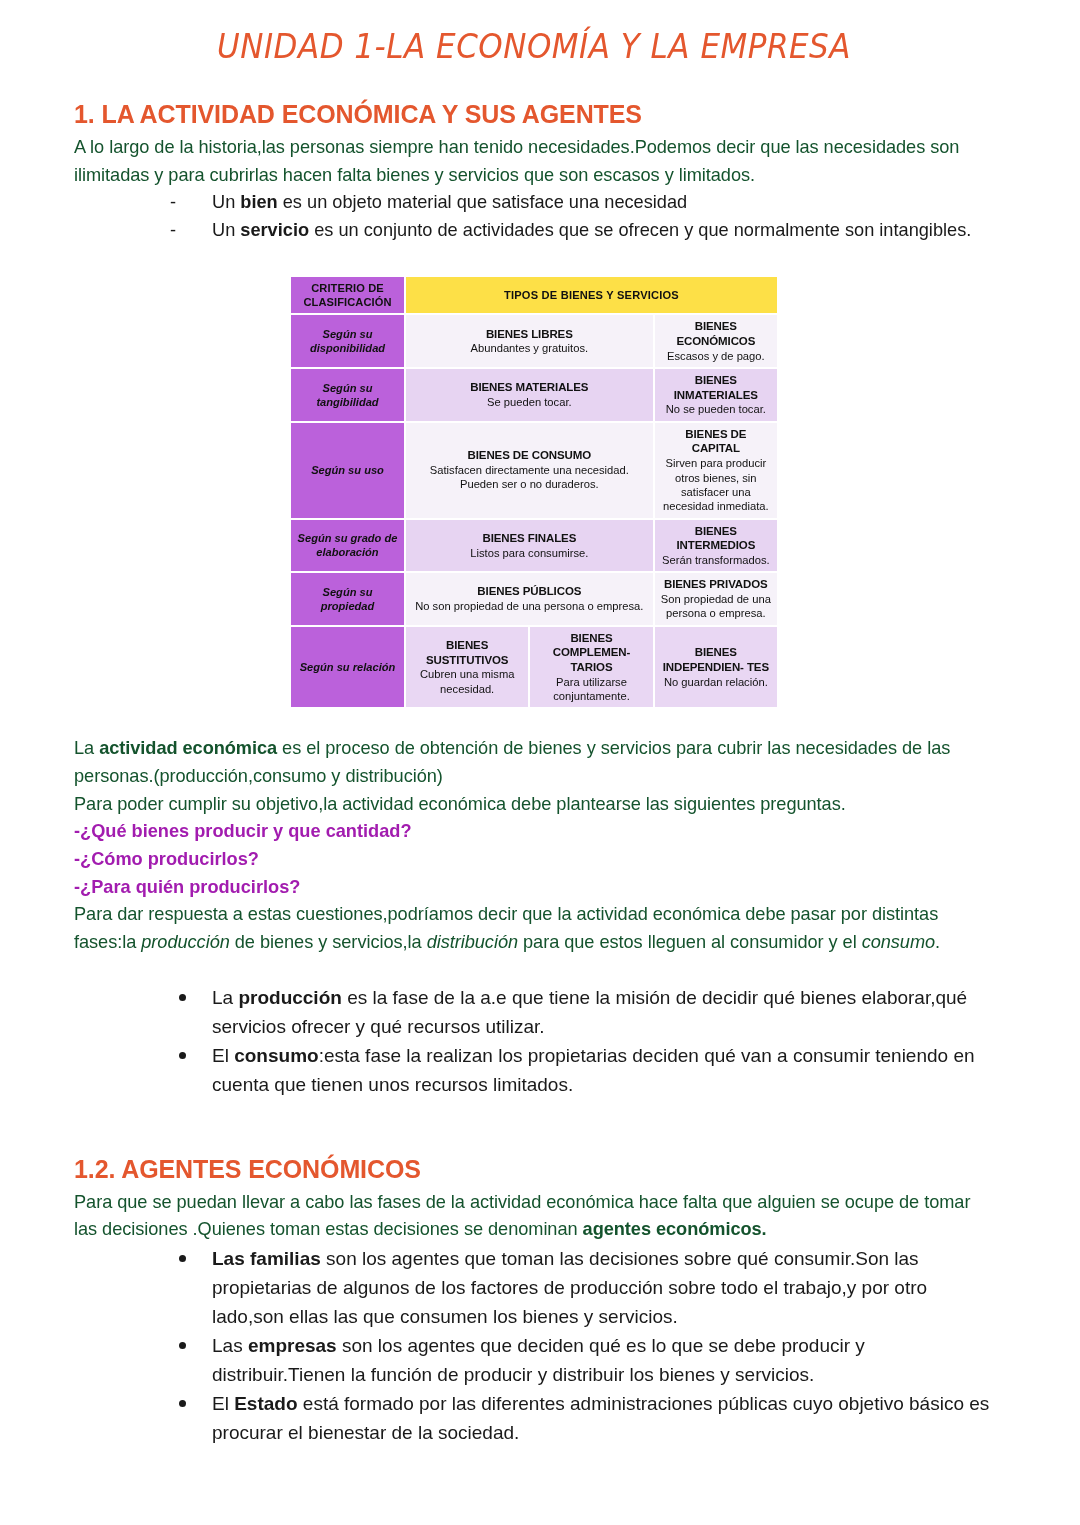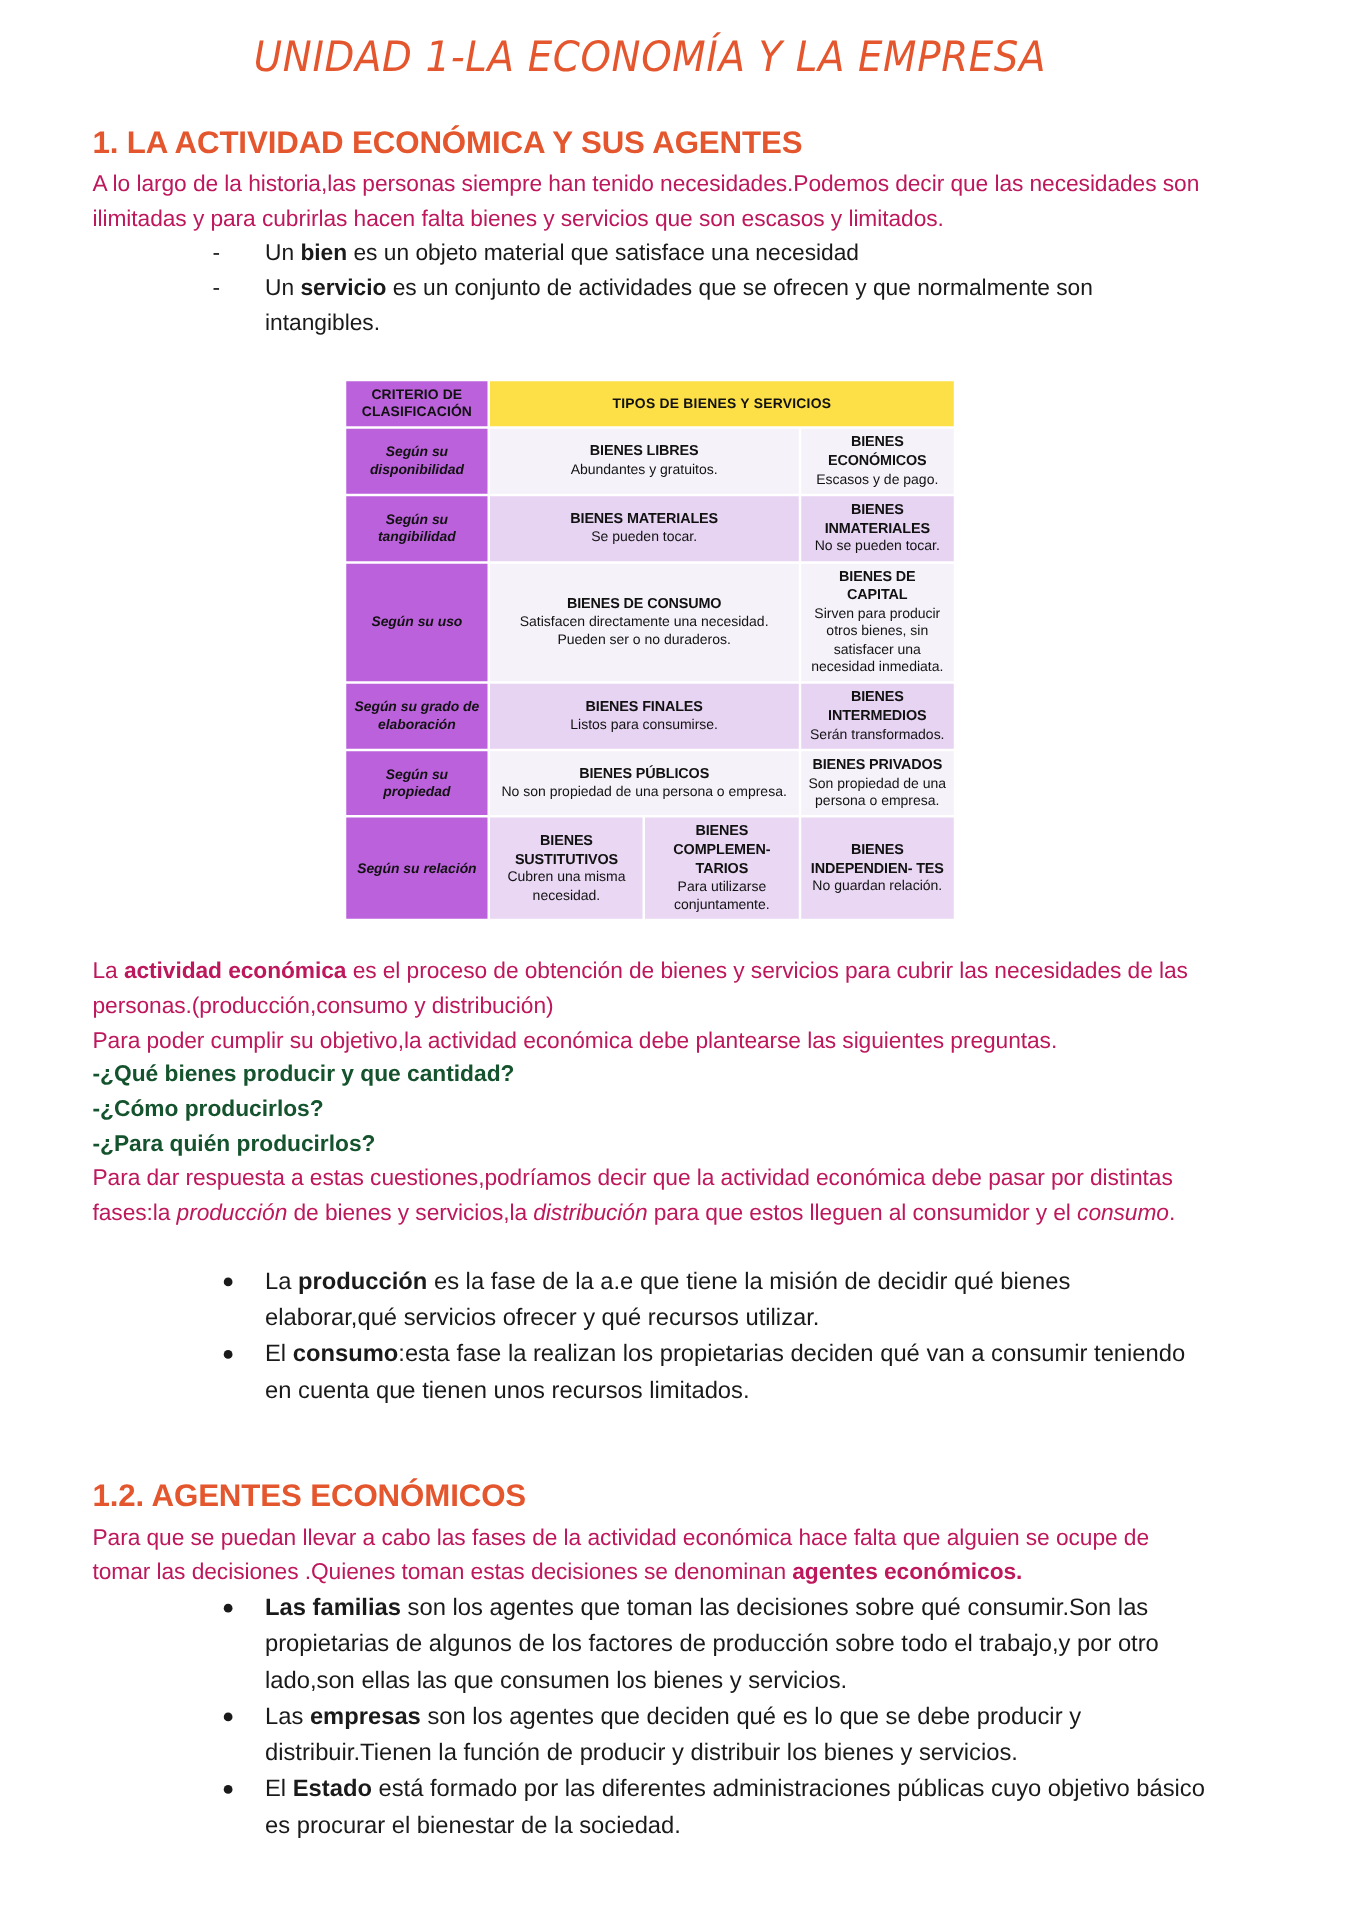--- a/index.html
+++ b/index.html
@@ -10,21 +10,21 @@
   }
   body {
     width: 1080px;
     min-height: 1525px;
     font-family: "Liberation Sans", sans-serif;
     color: #1a1a1a;
   }
   .page {
     width: 1080px;
     min-height: 1525px;
-    padding: 22px 114px 20px 74px;
+    padding: 22px 86px 20px 74px;
     background: #ffffff;
     position: relative;
   }
 
   
   .doc-title {
     text-align: center;
     color: #e4572e;
     font-family: "DejaVu Sans", sans-serif;
     font-style: italic;
@@ -46,30 +46,30 @@
     line-height: 1.35;
     letter-spacing: -0.1px;
   }
   .sec-heading.second { margin-top: 54px; }
 
   
   p.body-text {
     font-size: 18.2px;
     line-height: 1.52;
     margin: 0;
-    color: #be185d;
+    color: #14532d;
     letter-spacing: -0.05px;
   }
   p.body-text.tight { margin-top: 0; }
   .q-line {
     font-size: 18.2px;
     line-height: 1.52;
     font-weight: bold;
     margin: 0;
-    color: #14532d;
+    color: #a21caf;
   }
 
   
   ul.dash-list {
     list-style: none;
     margin: 0;
     padding: 0 0 0 96px;
   }
   ul.dash-list > li {
     font-size: 18.2px;

